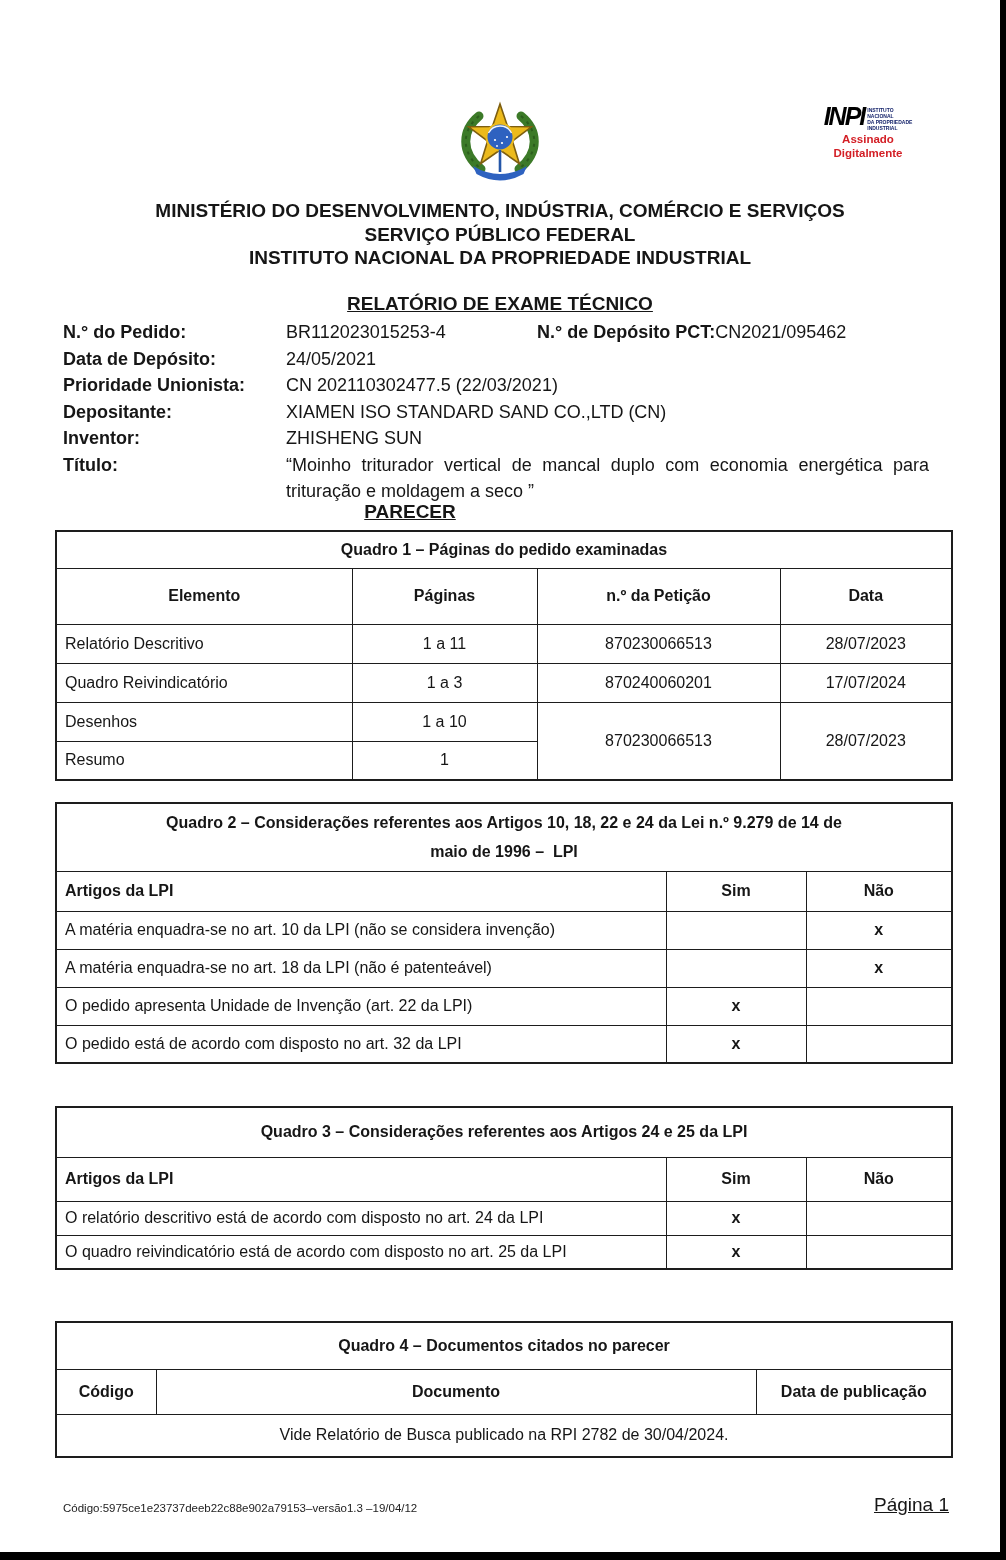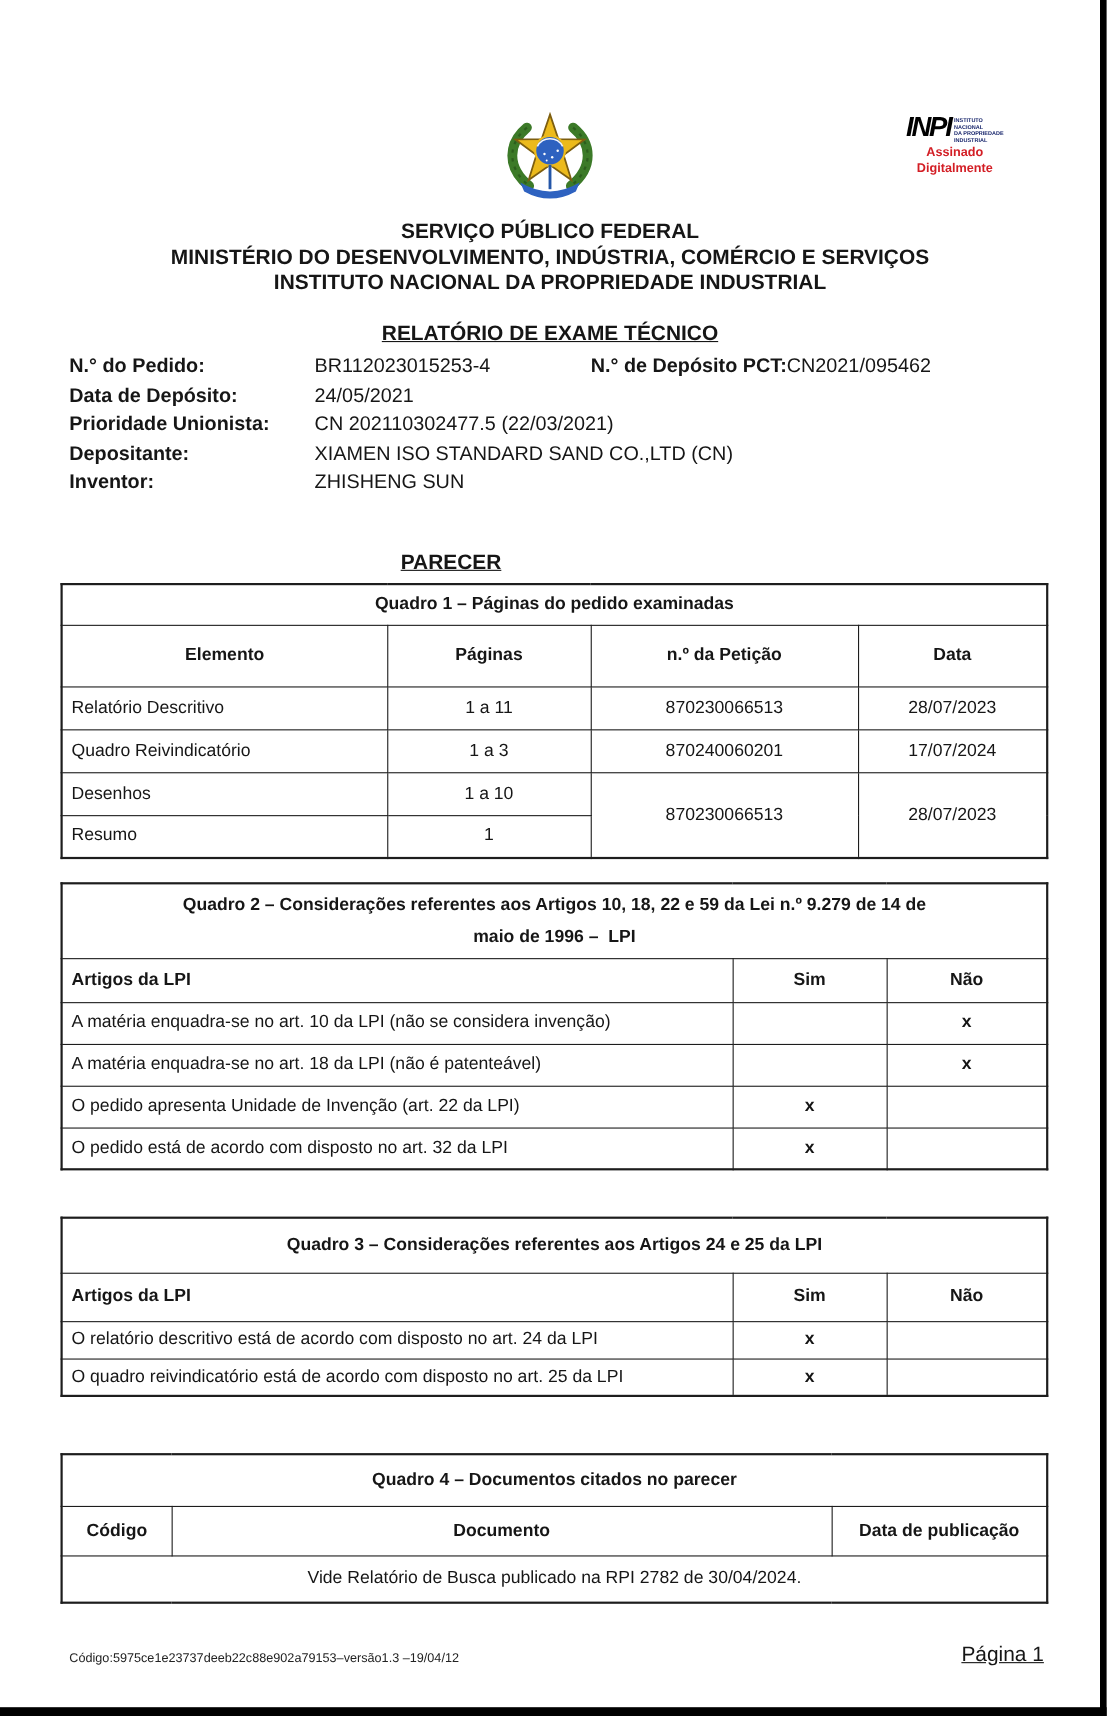--- a/index.html
+++ b/index.html
@@ -116,22 +116,22 @@
         <span>INDUSTRIAL</span>
       </span>
     </div>
     <div class="inpi-signed">
       <div>Assinado</div>
       <div>Digitalmente</div>
     </div>
   </div>
 
   <div class="org-lines">
+    <div>MINISTÉRIO DO DESENVOLVIMENTO, INDÚSTRIA, COMÉRCIO E SERVIÇOS</div>
     <div>SERVIÇO PÚBLICO FEDERAL</div>
-    <div>MINISTÉRIO DO DESENVOLVIMENTO, INDÚSTRIA, COMÉRCIO E SERVIÇOS</div>
     <div>INSTITUTO NACIONAL DA PROPRIEDADE INDUSTRIAL</div>
   </div>
 
   <div class="doc-title">RELATÓRIO DE EXAME TÉCNICO</div>
 
   <div class="fields">
     <div class="field-row">
       <span class="f-label">N.° do Pedido:</span>
       <span class="f-value f-value-fixed">BR112023015253-4</span>
       <span class="f-label-inline">N.° de Depósito PCT:</span>
@@ -145,20 +145,24 @@
       <span class="f-label">Prioridade Unionista:</span>
       <span class="f-value">CN 202110302477.5 (22/03/2021)</span>
     </div>
     <div class="field-row">
       <span class="f-label">Depositante:</span>
       <span class="f-value">XIAMEN ISO STANDARD SAND CO.,LTD (CN)</span>
     </div>
     <div class="field-row">
       <span class="f-label">Inventor:</span>
       <span class="f-value">ZHISHENG SUN</span>
+    </div>
+    <div class="field-row">
+      <span class="f-label">Título:</span>
+      <span class="f-value f-value-just">“Moinho triturador vertical de mancal duplo com economia energética para trituração e moldagem a seco ”</span>
     </div>
   </div>
 
   <div class="parecer">PARECER</div>
 
   <table class="q q1">
     <colgroup>
         <col style="width:296px">
         <col style="width:185px">
         <col style="width:243px">
@@ -201,21 +205,21 @@
 
   <table class="q q2">
     <colgroup>
         <col style="width:610px">
         <col style="width:140px">
         <col style="width:146px">
       </colgroup>
     <tbody>
       <tr class="title-row">
         <td colspan="3" class="title-cell">
-          <div class="q-title-line">Quadro 2 – Considerações referentes aos Artigos 10, 18, 22 e 59 da Lei n.º 9.279 de 14 de</div>
+          <div class="q-title-line">Quadro 2 – Considerações referentes aos Artigos 10, 18, 22 e 24 da Lei n.º 9.279 de 14 de</div>
           <div class="q-title-line">maio de 1996 –  LPI</div>
         </td>
       </tr>
       <tr class="head-row">
         <th class="cell-left">Artigos da LPI</th>
         <th>Sim</th>
         <th>Não</th>
       </tr>
       <tr class="data-row">
         <td class="cell-left">A matéria enquadra-se no art. 10 da LPI (não se considera invenção)</td>

